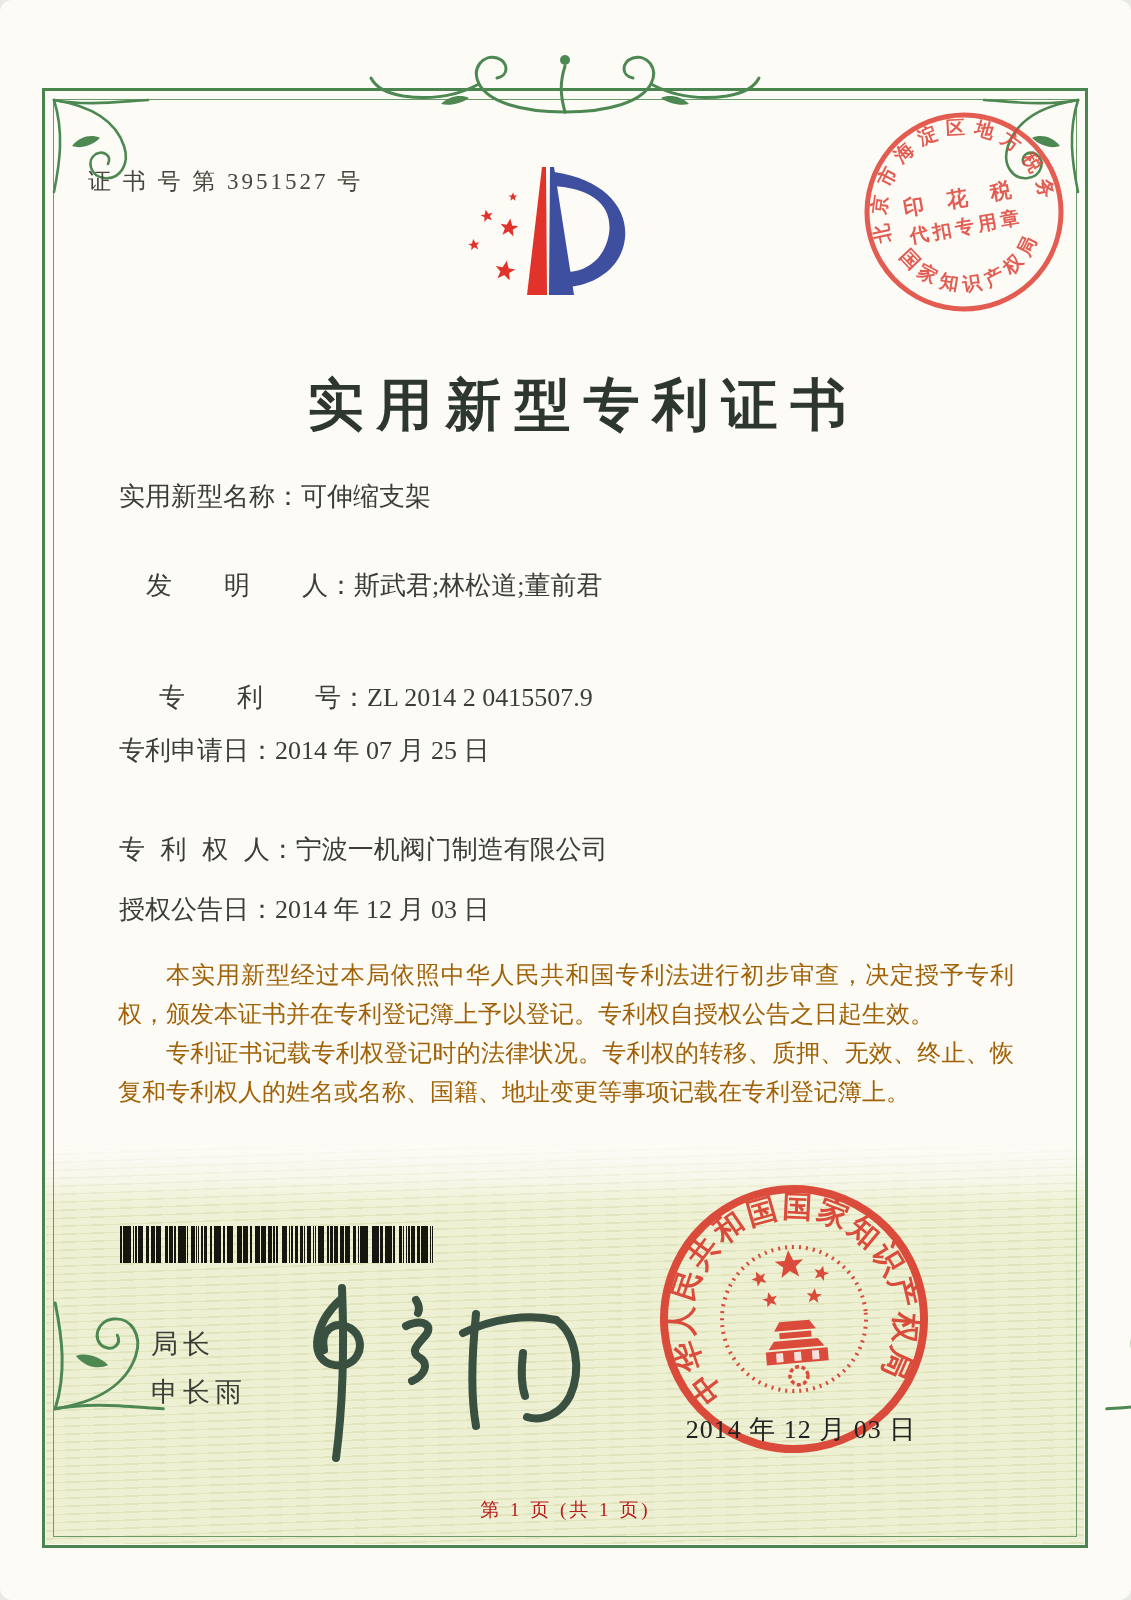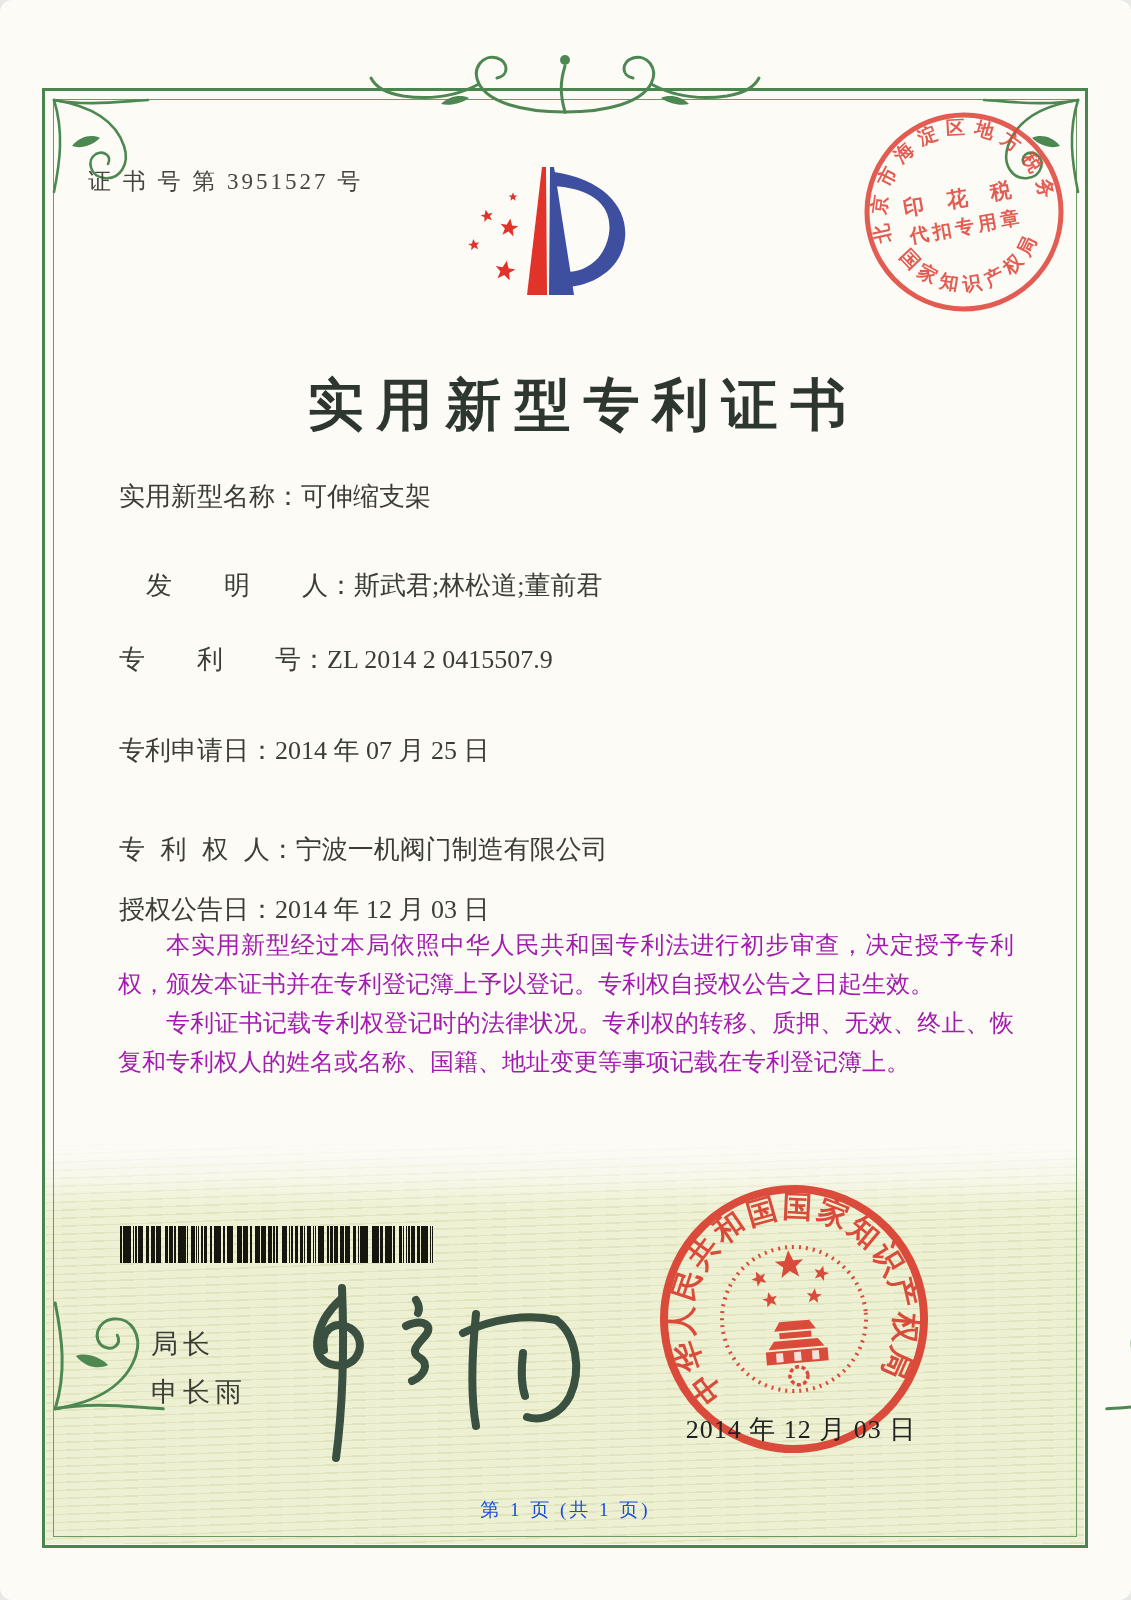--- a/index.html
+++ b/index.html
@@ -27,24 +27,24 @@
   .orn.tr{right:45px;top:92px;transform:scaleX(-1);}
   .orn.bl{left:46px;top:1418px;transform:scaleY(-1) scale(1.15);transform-origin:left top;}
   .orn.br{right:45px;top:1418px;transform:scale(-1.15,-1.15);transform-origin:right top;}
   .orn.topc{left:345px;top:46px;}
   .cert-number{position:absolute;left:88px;top:166px;font-size:23px;letter-spacing:3px;color:#45463f;z-index:2;}
   .title{
     position:absolute;left:0;right:0;top:330px;text-align:center;z-index:2;
     font-size:56px;font-weight:700;letter-spacing:13px;color:#2d362f;padding-left:36px;
   }
   .field{position:absolute;left:119px;font-size:26px;color:#3b3e37;z-index:2;white-space:nowrap;}
-  .f0{top:479px;} .f1{top:568px;margin-left:27px;} .f2{top:642px;} .f3{top:733px;} .f4{top:832px;font-family:Liberation Mono, monospace;} .f5{top:892px;text-align:center;}
+  .f0{top:479px;} .f1{top:568px;margin-left:27px;} .f2{top:680px;margin-left:40px;} .f3{top:733px;} .f4{top:832px;font-family:Liberation Mono, monospace;} .f5{top:892px;text-align:center;}
   .body-text{
-    position:absolute;left:118px;top:926px;width:896px;z-index:2;
-    font-size:24px;line-height:39px;text-align:justify;color:#a21caf;
+    position:absolute;left:118px;top:956px;width:896px;z-index:2;
+    font-size:24px;line-height:39px;text-align:justify;color:#a16207;
   }
   .body-text p{margin:0;text-indent:2em;}
   .barcode{
     position:absolute;left:120px;top:1226px;width:313px;height:37px;z-index:2;
     background:
       repeating-linear-gradient(90deg,#16160f 0 2px,transparent 2px 4px,#16160f 4px 5px,transparent 5px 9px),
       repeating-linear-gradient(90deg,#16160f 0 1px,transparent 1px 6px,#16160f 6px 9px,transparent 9px 13px),
       repeating-linear-gradient(90deg,transparent 0 3px,#16160f 3px 6px,transparent 6px 15px,#16160f 15px 17px,transparent 17px 23px);
   }
   .signer{position:absolute;left:151px;z-index:2;font-size:27px;letter-spacing:5px;color:#3a3e37;}
@@ -52,21 +52,21 @@
   .signature{position:absolute;left:278px;top:1278px;z-index:3;}
   .seal{position:absolute;left:655px;top:1180px;z-index:2;}
   .seal-date{
     position:absolute;left:665px;top:1412px;width:272px;text-align:center;z-index:3;
     font-size:26px;color:#202221;letter-spacing:1px;
   }
   .tax-stamp{position:absolute;left:858px;top:106px;z-index:2;}
   .logo{position:absolute;left:455px;top:160px;z-index:2;}
   .footer{
     position:absolute;left:0;right:0;top:1497px;text-align:center;z-index:2;
-    font-size:19px;letter-spacing:3px;color:#1d4ed8;
+    font-size:19px;letter-spacing:3px;color:#b91c1c;
   }
 </style>
 </head>
 <body>
 
 <div class="page">
 
   <div class="tint"></div>
 
   <div class="border-outer"></div>

